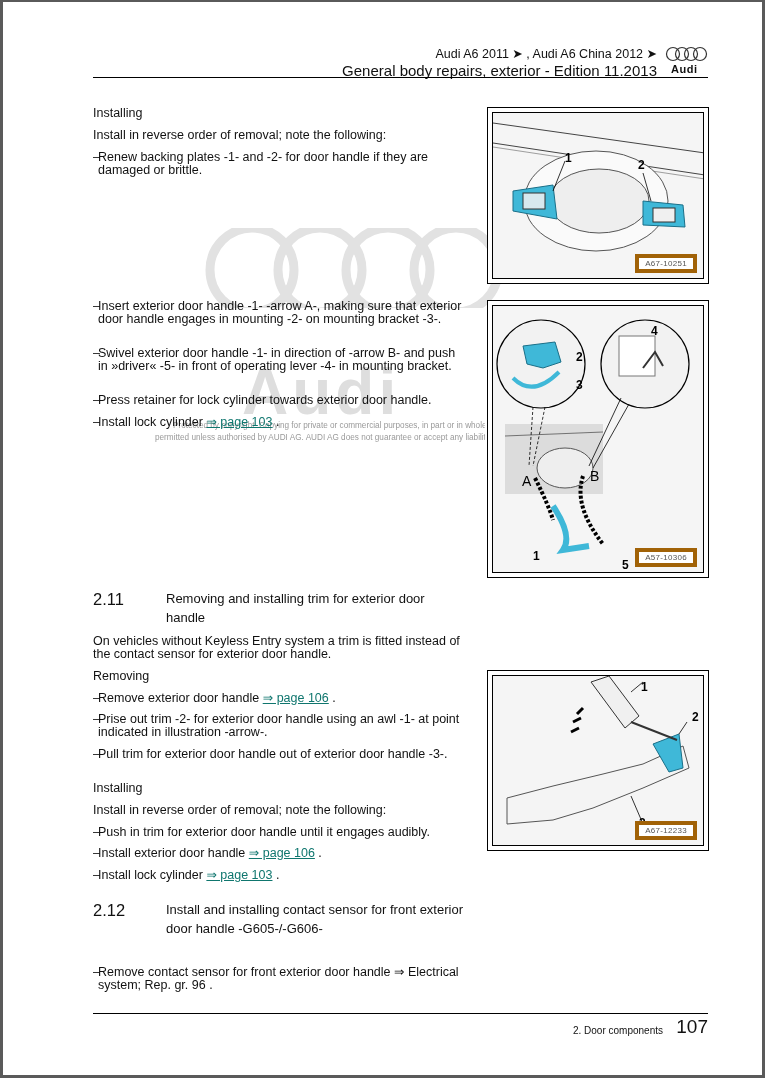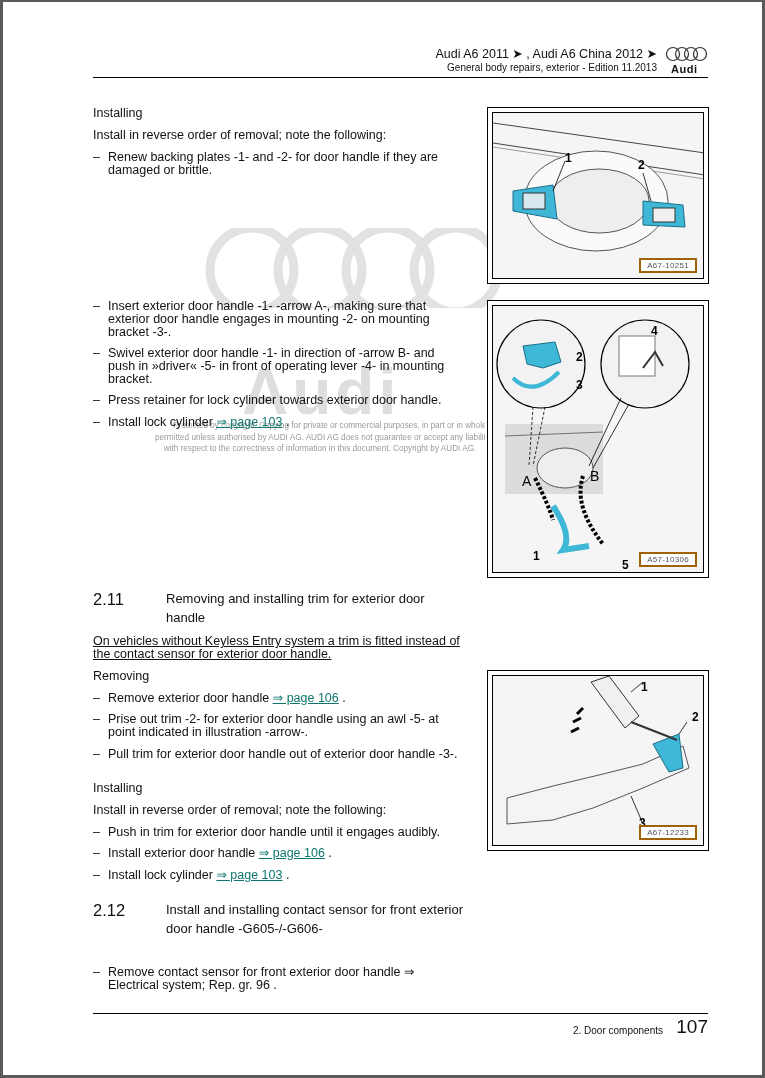--- a/index.html
+++ b/index.html
@@ -15,54 +15,54 @@
     border-left: 3px solid #5a5a5a;
     border-top: 2px solid #5a5a5a;
     border-right: 3px solid #5a5a5a;
     border-bottom: 3px solid #5a5a5a;
     pointer-events: none; z-index: 50;
   }
   .abs { position: absolute; }
 
   
   .hdr-line1 { right: 108px; top: 46px; font-size: 12.5px; white-space: nowrap; }
-  .hdr-line2 { right: 108px; top: 62px; font-size: 10px; white-space: nowrap; margin-left: 38px; }
+  .hdr-line2 { right: 108px; top: 62px; font-size: 15px; white-space: nowrap; margin-left: 38px; }
   .hdr-rule { left: 93px; top: 77px; width: 615px; height: 1px; background: #000; }
   .hdr-logo { left: 665px; top: 46px; width: 44px; height: 16px; }
   .hdr-brand { left: 671px; top: 63px; font-size: 11px; font-weight: bold; letter-spacing: 0.5px; }
 
   
   .wm-rings { left: 200px; top: 228px; width: 310px; height: 80px; z-index: 0; }
   .wm-word { left: 242px; top: 355px; font-size: 64px; font-weight: bold; color: #dedede; letter-spacing: 4px; z-index: 0; }
   .wm-text { left: 155px; top: 420px; width: 330px; font-size: 8.2px; line-height: 11.5px; color: #9a9a9a; text-align: center; z-index: 1; white-space: nowrap; overflow: hidden; }
   .wm-text div { overflow: hidden; }
 
   
   .txt { z-index: 2; font-size: 12.5px; line-height: 13px; }
   .item { left: 93px; width: 370px; }
   .item .dash { position: absolute; left: 0; top: 0; }
-  .item .body { margin-left: 15px; display: block; }
+  .item .body { margin-left: 5px; display: block; }
   .link { color: #0f766e; text-decoration: underline; cursor: pointer; }
 
   .sec-num { left: 93px; font-size: 16.5px; z-index: 2; }
   .sec-title { left: 166px; width: 300px; font-size: 13px; line-height: 18.5px; z-index: 2; }
 
   
   .fig {
     z-index: 3; background: #fff;
     border: 1px solid #000; box-sizing: border-box;
   }
   .fig-inner {
     position: absolute; left: 4px; top: 4px; right: 4px; bottom: 4px;
     border: 1px solid #000; background: #f5f5f5; overflow: hidden;
   }
   .fig-id {
     position: absolute; right: 6px; bottom: 5px;
     font-size: 8px; color: #555; background: #fff;
-    border: 2px solid #a16207; padding: 1px 6px; letter-spacing: 0.3px;
+    border: 4px solid #a16207; padding: 1px 6px; letter-spacing: 0.3px;
   }
   .callout { position: absolute; font-size: 12px; font-weight: bold; color: #000; }
 
   
   .ftr-rule { left: 93px; top: 1013px; width: 615px; height: 1px; background: #000; }
   .ftr-chapter { right: 102px; top: 1025px; font-size: 10px; }
   .ftr-page { right: 57px; top: 1016px; font-size: 19px; }
 </style>
 </head>
 <body>
@@ -87,21 +87,20 @@
     <circle cx="52" cy="42" r="42"></circle>
       <circle cx="120" cy="42" r="42"></circle>
     <circle cx="188" cy="42" r="42"></circle>
       <circle cx="256" cy="42" r="42"></circle>
   </g>
 </svg>
 <div class="abs wm-word">Audi</div>
 <div class="abs wm-text">
   <div style="margin-left:18px">Protected by copyright. Copying for private or commercial purposes, in part or in whole, is not</div>
   <div>permitted unless authorised by AUDI AG. AUDI AG does not guarantee or accept any liability</div>
-  <div>with respect to the correctness of information in this document. Copyright by AUDI AG.</div>
 </div>
 
 <div class="abs txt" style="left:93px; top:107px;">Installing</div>
 <div class="abs txt" style="left:93px; top:129px;">Install in reverse order of removal; note the following:</div>
 
 <div class="abs txt item" style="top:151px;">
   <span class="dash">–</span>
   <span class="body">Renew backing plates -1- and -2- for door handle if they are damaged or brittle.</span>
 </div>
 <div class="abs txt item" style="top:300px;">
@@ -116,30 +115,30 @@
   <span class="dash">–</span>
   <span class="body">Press retainer for lock cylinder towards exterior door handle.</span>
 </div>
 <div class="abs txt item" style="top:416px;">
   <span class="dash">–</span>
   <span class="body"><span>Install lock cylinder </span><span class="link">⇒ page 103</span><span> .</span></span>
 </div>
 
 <div class="abs sec-num" style="top:590px;text-align:right;">2.11</div>
 <div class="abs sec-title" style="top:590px;">Removing and installing trim for exterior door handle</div>
-<div class="abs txt" style="left:93px; top:635px; width:370px;text-decoration:underline;">On vehicles without Keyless Entry system a trim is fitted instead of the contact sensor for exterior door handle.</div>
+<div class="abs txt" style="left:93px; top:635px; width:370px;">On vehicles without Keyless Entry system a trim is fitted instead of the contact sensor for exterior door handle.</div>
 <div class="abs txt" style="left:93px; top:670px;">Removing</div>
 
 <div class="abs txt item" style="top:692px;">
   <span class="dash">–</span>
   <span class="body"><span>Remove exterior door handle </span><span class="link">⇒ page 106</span><span> .</span></span>
 </div>
 <div class="abs txt item" style="top:713px;">
   <span class="dash">–</span>
-  <span class="body">Prise out trim -2- for exterior door handle using an awl -5- at point indicated in illustration -arrow-.</span>
+  <span class="body">Prise out trim -2- for exterior door handle using an awl -1- at point indicated in illustration -arrow-.</span>
 </div>
 <div class="abs txt item" style="top:748px;">
   <span class="dash">–</span>
   <span class="body">Pull trim for exterior door handle out of exterior door handle -3-.</span>
 </div>
 
 <div class="abs txt" style="left:93px; top:782px;">Installing</div>
 <div class="abs txt" style="left:93px; top:804px;">Install in reverse order of removal; note the following:</div>
 <div class="abs txt item" style="top:826px;">
   <span class="dash">–</span>

